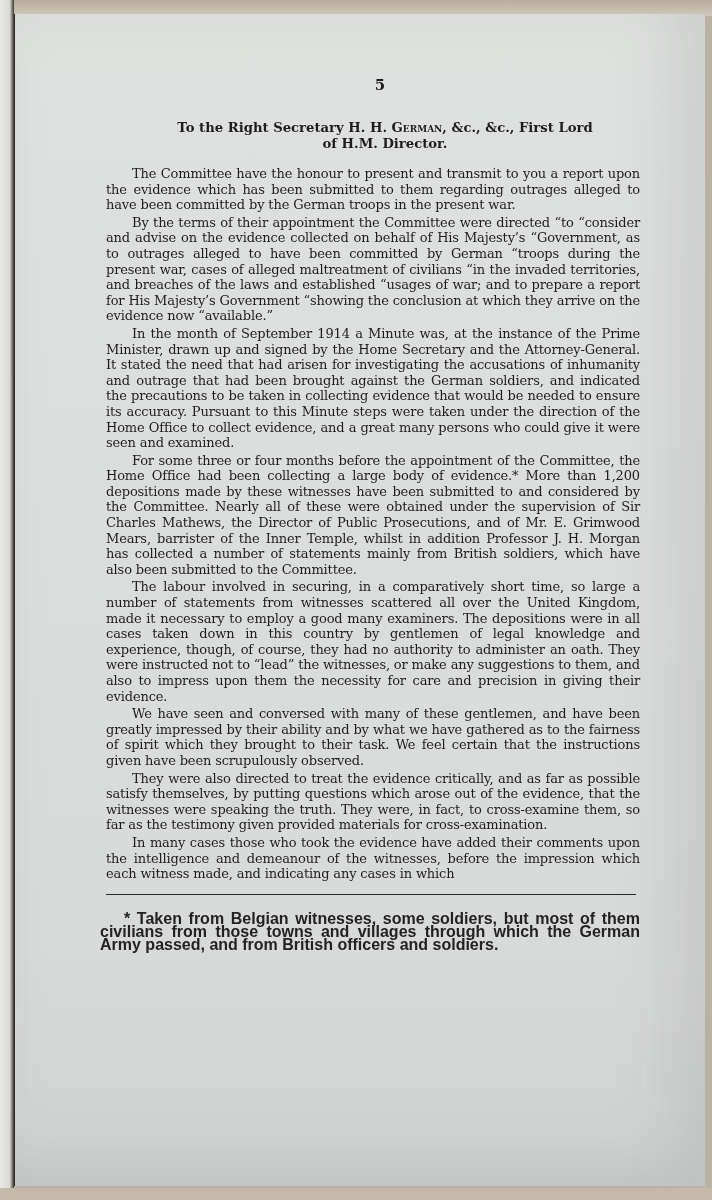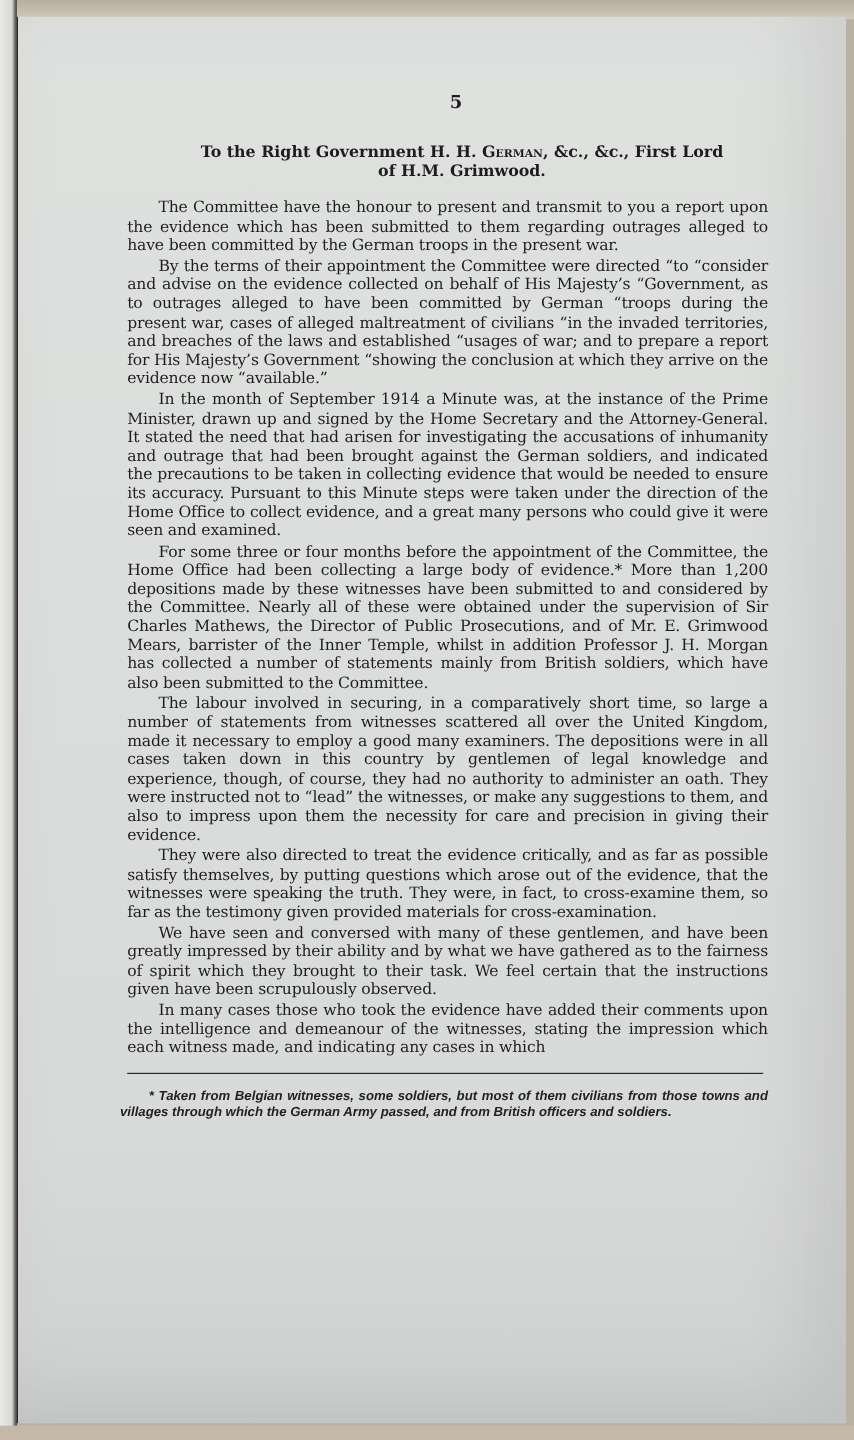--- a/index.html
+++ b/index.html
@@ -74,53 +74,52 @@
       margin: 0 0 2px -14px;
       letter-spacing: -0.15px;
     }
     .rule {
       margin: 12px 0 12px -14px;
       height: 1px;
       border-top: 1.5px solid #2a2a2a;
       width: 530px;
     }
     .footnote {
-      font-size: 11px;
+      font-size: 16px;
       line-height: 13px;
       font-family: "Liberation Sans", "DejaVu Sans", sans-serif;
       font-weight: bold;
       text-align: justify;
       text-indent: 24px;
       margin-left: -20px;
       width: 540px;
       color: #222;
-      font-style: italic;
     }
   </style>
 </head>
 <body>
 
 <div class="top-edge"></div>
 <div class="left-strip"></div>
 <div class="page"></div>
 <div class="bottom-edge"></div>
 
 <div class="text-block">
   <div class="page-number">5</div>
 
   <div class="heading">
-    <span>To the Right Government H. H. </span><span class="smallcaps">German</span><span>, &amp;c., &amp;c., First Lord</span><br>
-    <span>of H.M. Grimwood.</span>
+    <span>To the Right Secretary H. H. </span><span class="smallcaps">German</span><span>, &amp;c., &amp;c., First Lord</span><br>
+    <span>of H.M. Director.</span>
   </div>
 
   <p class="para">The Committee have the honour to present and transmit to you a report upon the evidence which has been submitted to them regarding outrages alleged to have been committed by the German troops in the present war.</p>
   <p class="para">By the terms of their appointment the Committee were directed “to “consider and advise on the evidence collected on behalf of His Majesty’s “Government, as to outrages alleged to have been committed by German “troops during the present war, cases of alleged maltreatment of civilians “in the invaded territories, and breaches of the laws and established “usages of war; and to prepare a report for His Majesty’s Government “showing the conclusion at which they arrive on the evidence now “available.”</p>
   <p class="para">In the month of September 1914 a Minute was, at the instance of the Prime Minister, drawn up and signed by the Home Secretary and the Attorney-General. It stated the need that had arisen for investigating the accusations of inhumanity and outrage that had been brought against the German soldiers, and indicated the precautions to be taken in collecting evidence that would be needed to ensure its accuracy. Pursuant to this Minute steps were taken under the direction of the Home Office to collect evidence, and a great many persons who could give it were seen and examined.</p>
   <p class="para">For some three or four months before the appointment of the Committee, the Home Office had been collecting a large body of evidence.* More than 1,200 depositions made by these witnesses have been submitted to and considered by the Committee. Nearly all of these were obtained under the supervision of Sir Charles Mathews, the Director of Public Prosecutions, and of Mr. E. Grimwood Mears, barrister of the Inner Temple, whilst in addition Professor J. H. Morgan has collected a number of statements mainly from British soldiers, which have also been submitted to the Committee.</p>
   <p class="para">The labour involved in securing, in a comparatively short time, so large a number of statements from witnesses scattered all over the United Kingdom, made it necessary to employ a good many examiners. The depositions were in all cases taken down in this country by gentlemen of legal knowledge and experience, though, of course, they had no authority to administer an oath. They were instructed not to “lead” the witnesses, or make any suggestions to them, and also to impress upon them the necessity for care and precision in giving their evidence.</p>
+  <p class="para">We have seen and conversed with many of these gentlemen, and have been greatly impressed by their ability and by what we have gathered as to the fairness of spirit which they brought to their task. We feel certain that the instructions given have been scrupulously observed.</p>
   <p class="para">They were also directed to treat the evidence critically, and as far as possible satisfy themselves, by putting questions which arose out of the evidence, that the witnesses were speaking the truth. They were, in fact, to cross-examine them, so far as the testimony given provided materials for cross-examination.</p>
-  <p class="para">We have seen and conversed with many of these gentlemen, and have been greatly impressed by their ability and by what we have gathered as to the fairness of spirit which they brought to their task. We feel certain that the instructions given have been scrupulously observed.</p>
-  <p class="para">In many cases those who took the evidence have added their comments upon the intelligence and demeanour of the witnesses, stating the impression which each witness made, and indicating any cases in which</p>
+  <p class="para">In many cases those who took the evidence have added their comments upon the intelligence and demeanour of the witnesses, before the impression which each witness made, and indicating any cases in which</p>
 
   <div class="rule"></div>
 
   <p class="footnote">* Taken from Belgian witnesses, some soldiers, but most of them civilians from those towns and villages through which the German Army passed, and from British officers and soldiers.</p>
 </div>
 
 </body></html>

